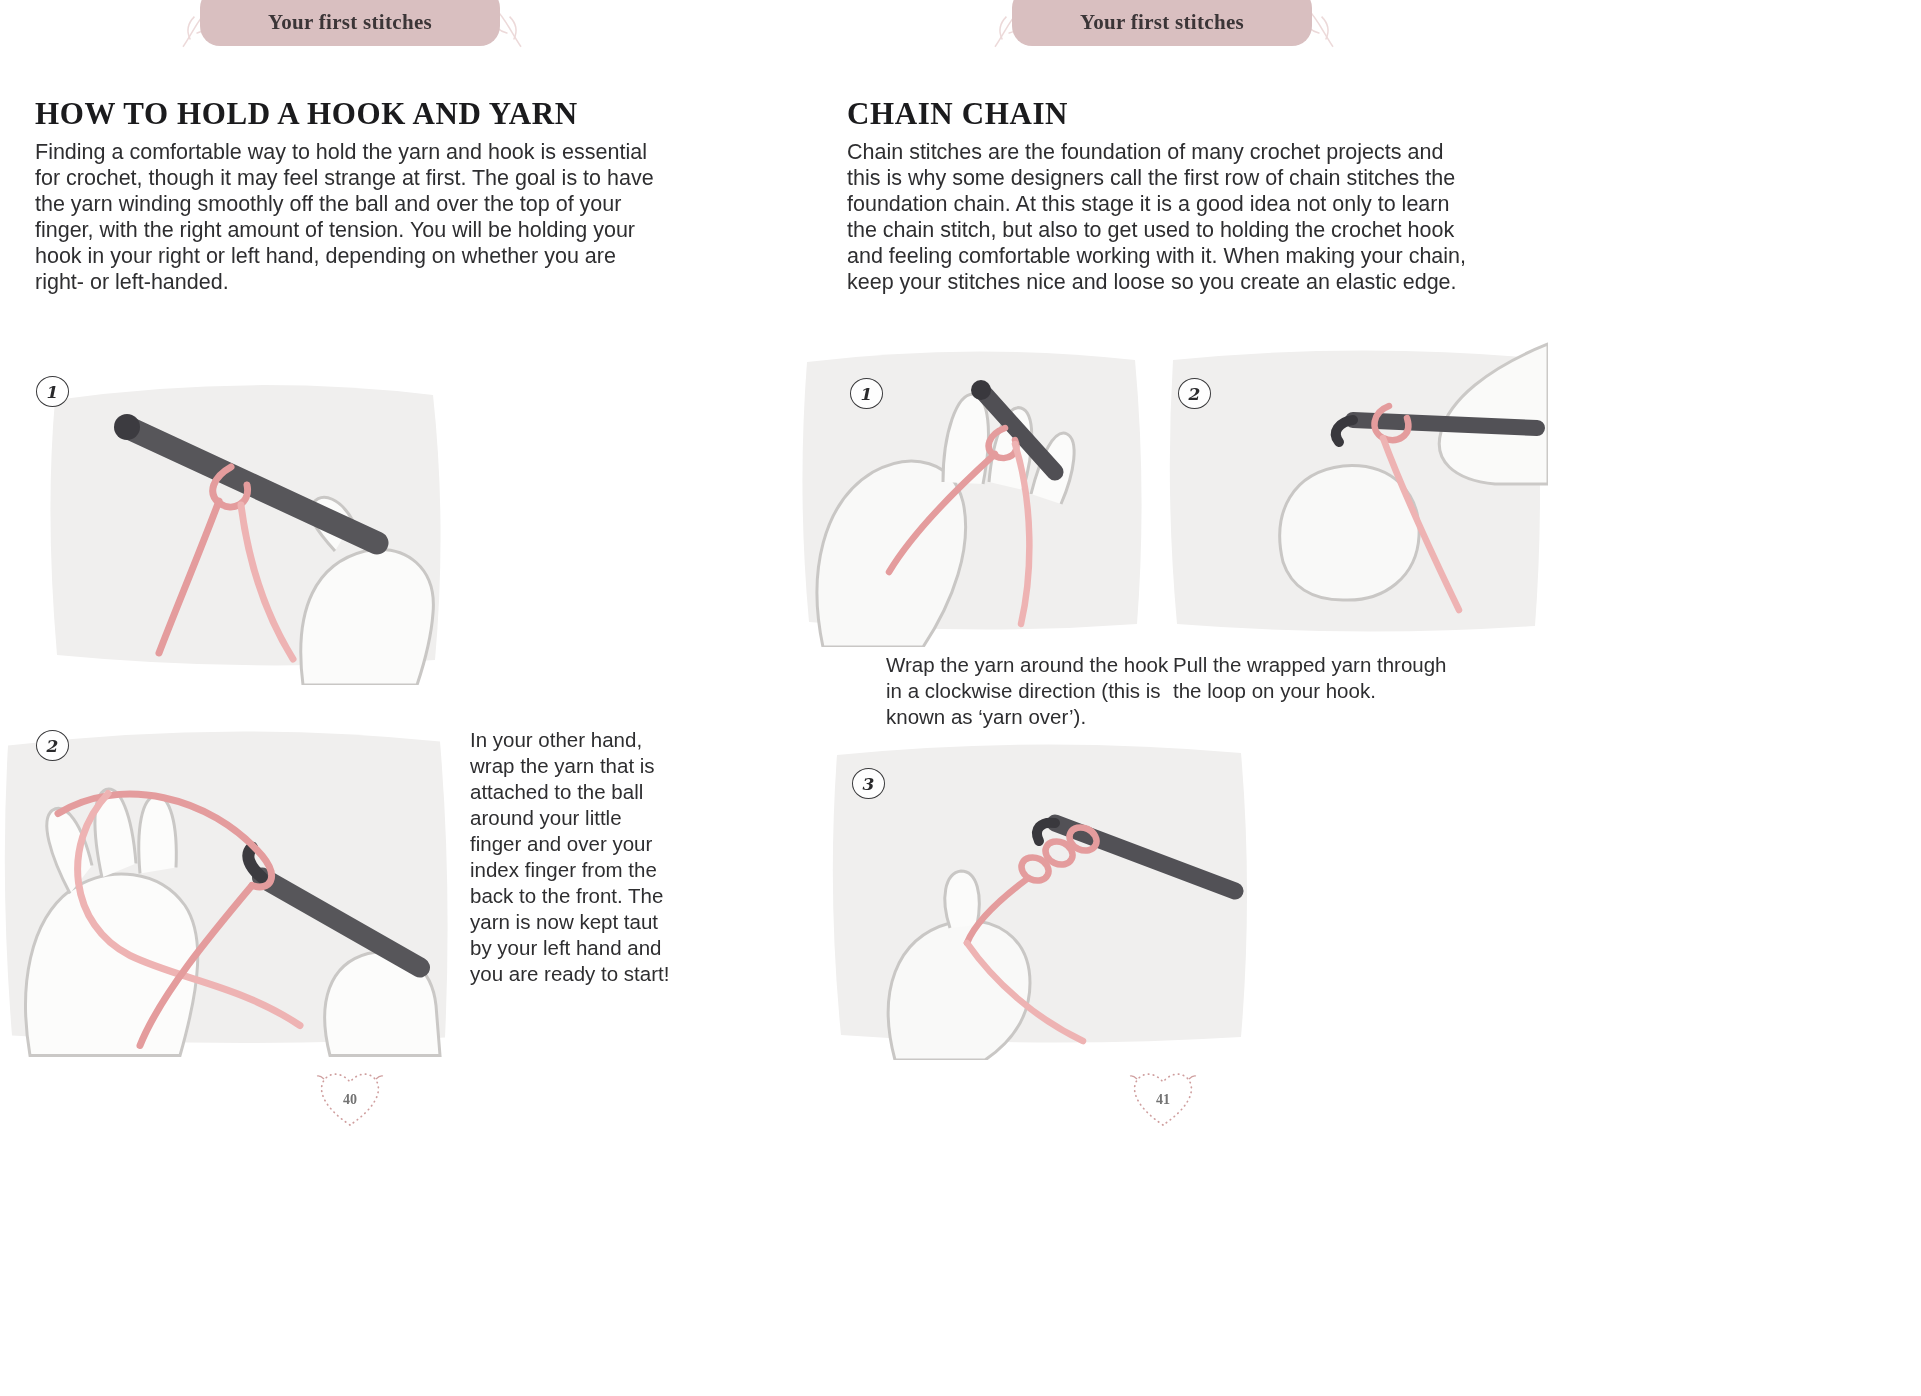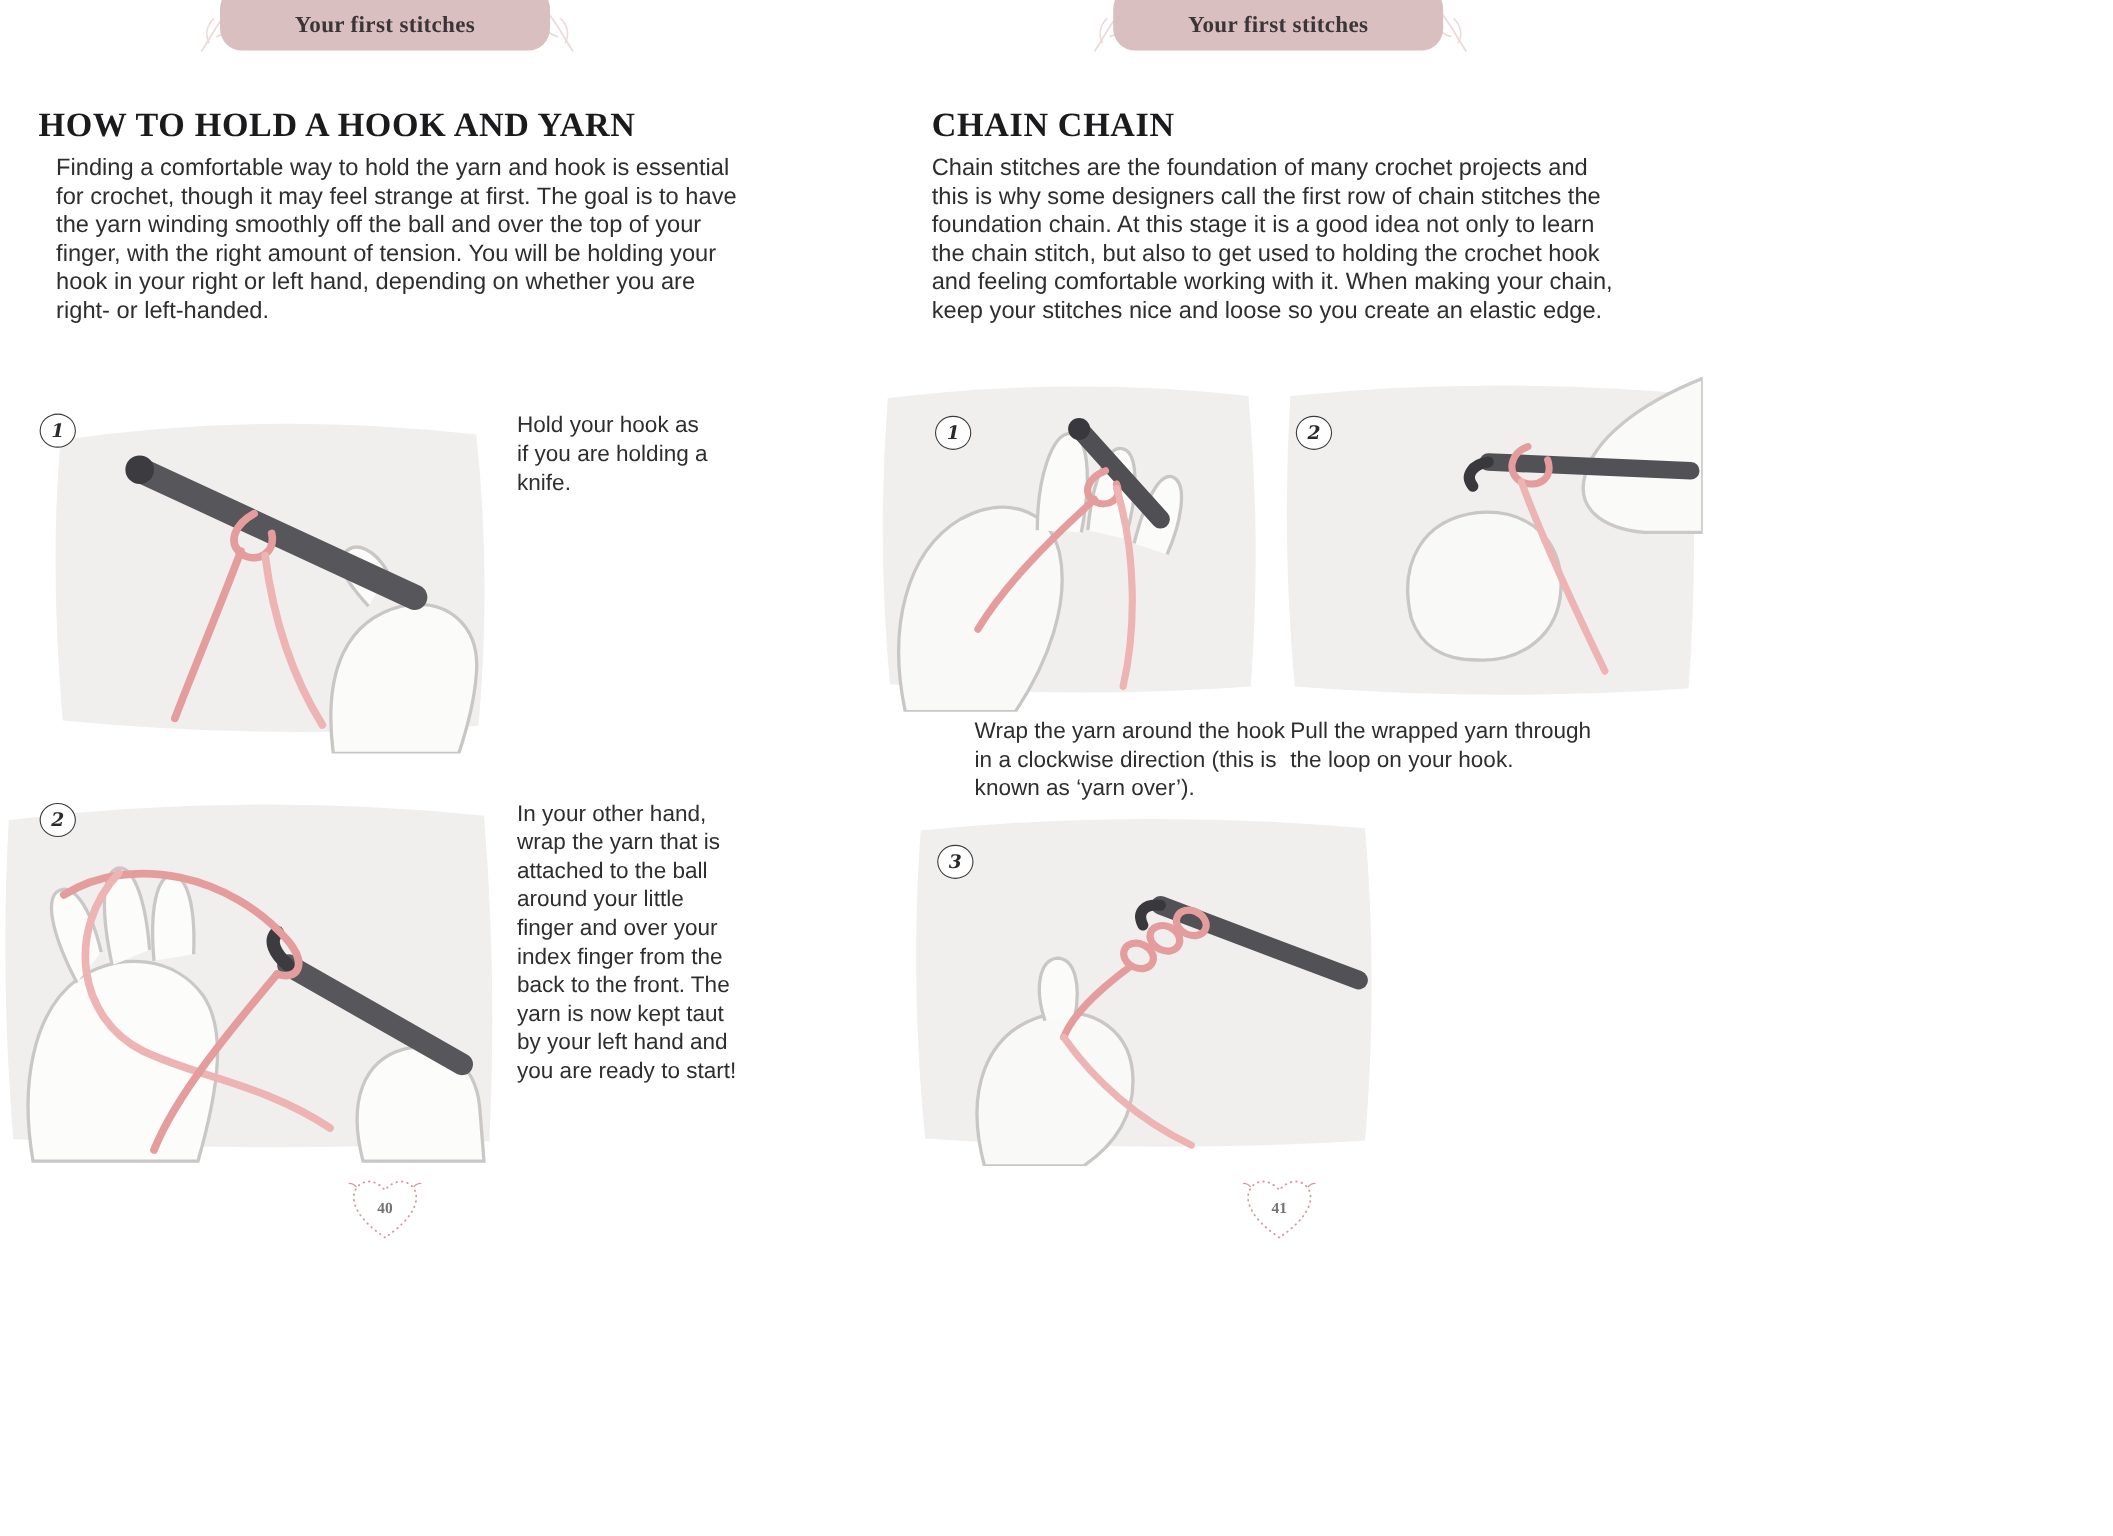--- a/index.html
+++ b/index.html
@@ -54,21 +54,21 @@
   }
   .title-left  { left: 35px;  top: 96px; }
   .title-right { left: 847px; top: 96px; }
   .intro {
     position: absolute;
     font-size: 21.5px;
     line-height: 26px;
     color: #2e2e30;
     width: 632px;
   }
-  .intro-left  { left: 35px;  top: 139px; margin-left: 16px; }
+  .intro-left  { left: 35px;  top: 139px; }
   .intro-right { left: 847px; top: 139px; }
 
   
   .badge {
     position: absolute;
     width: 33px;
     height: 31px;
     border: 1.6px solid #3a3a3c;
     border-radius: 50%;
     background: rgba(255,255,255,0.92);
@@ -150,21 +150,20 @@
       <path d="M20 45 Q10 160 22 300 Q210 318 400 305 Q412 170 398 40 Q210 18 20 45 Z" fill="#f0efee"></path>
       <path d="M268 330 C258 252 282 208 330 196 C372 188 402 214 398 258 C396 286 388 312 382 330 Z" fill="#fbfbfa" stroke="#c9c7c5" stroke-width="3"></path>
       <path d="M300 196 C282 176 270 160 278 148 C288 136 306 144 318 166" fill="#fbfbfa" stroke="#c9c7c5" stroke-width="3"></path>
       <line x1="96" y1="74" x2="342" y2="188" stroke="#57565a" stroke-width="23" stroke-linecap="round"></line>
       <circle cx="92" cy="72" r="13" fill="#3c3b40"></circle>
       <path d="M196 112 C178 122 172 138 184 148 C198 158 216 148 212 130" fill="none" stroke="#e49c9d" stroke-width="7" stroke-linecap="round"></path>
       <path d="M184 146 C162 204 140 256 124 298" fill="none" stroke="#e49c9d" stroke-width="7" stroke-linecap="round"></path>
       <path d="M206 150 C214 212 232 262 258 304" fill="none" stroke="#eeb3b3" stroke-width="7" stroke-linecap="round"></path>
     </svg>
   </div>
-  <p class="caption" style="left:470px; top:374px; width:175px">Hold your hook as if you are holding a knife.</p>
 
   <span class="badge" style="left:36px; top:730px">2</span>
   <div class="illus" style="left:0px; top:703px; width:455px; height:355px">
     <svg viewBox="0 0 455 350">
       <path d="M8 40 Q0 180 12 330 Q230 344 445 332 Q452 180 440 36 Q225 14 8 40 Z" fill="#f0efee"></path>
       <path d="M30 350 C18 280 30 215 70 185 C110 158 160 165 185 200 C205 230 200 280 180 350 Z" fill="#fcfcfb" stroke="#cac8c6" stroke-width="3"></path>
       <path d="M70 188 C50 150 40 115 52 105 C66 96 82 118 92 160" fill="#fcfcfb" stroke="#cac8c6" stroke-width="3"></path>
       <path d="M102 172 C92 125 92 90 106 84 C120 80 132 108 136 158" fill="#fcfcfb" stroke="#cac8c6" stroke-width="3"></path>
       <path d="M140 168 C136 122 142 92 156 90 C170 90 178 118 176 162" fill="#fcfcfb" stroke="#cac8c6" stroke-width="3"></path>
       <path d="M330 350 C316 296 330 258 368 248 C404 240 432 262 436 300 L440 350 Z" fill="#fcfcfb" stroke="#cac8c6" stroke-width="3"></path>

